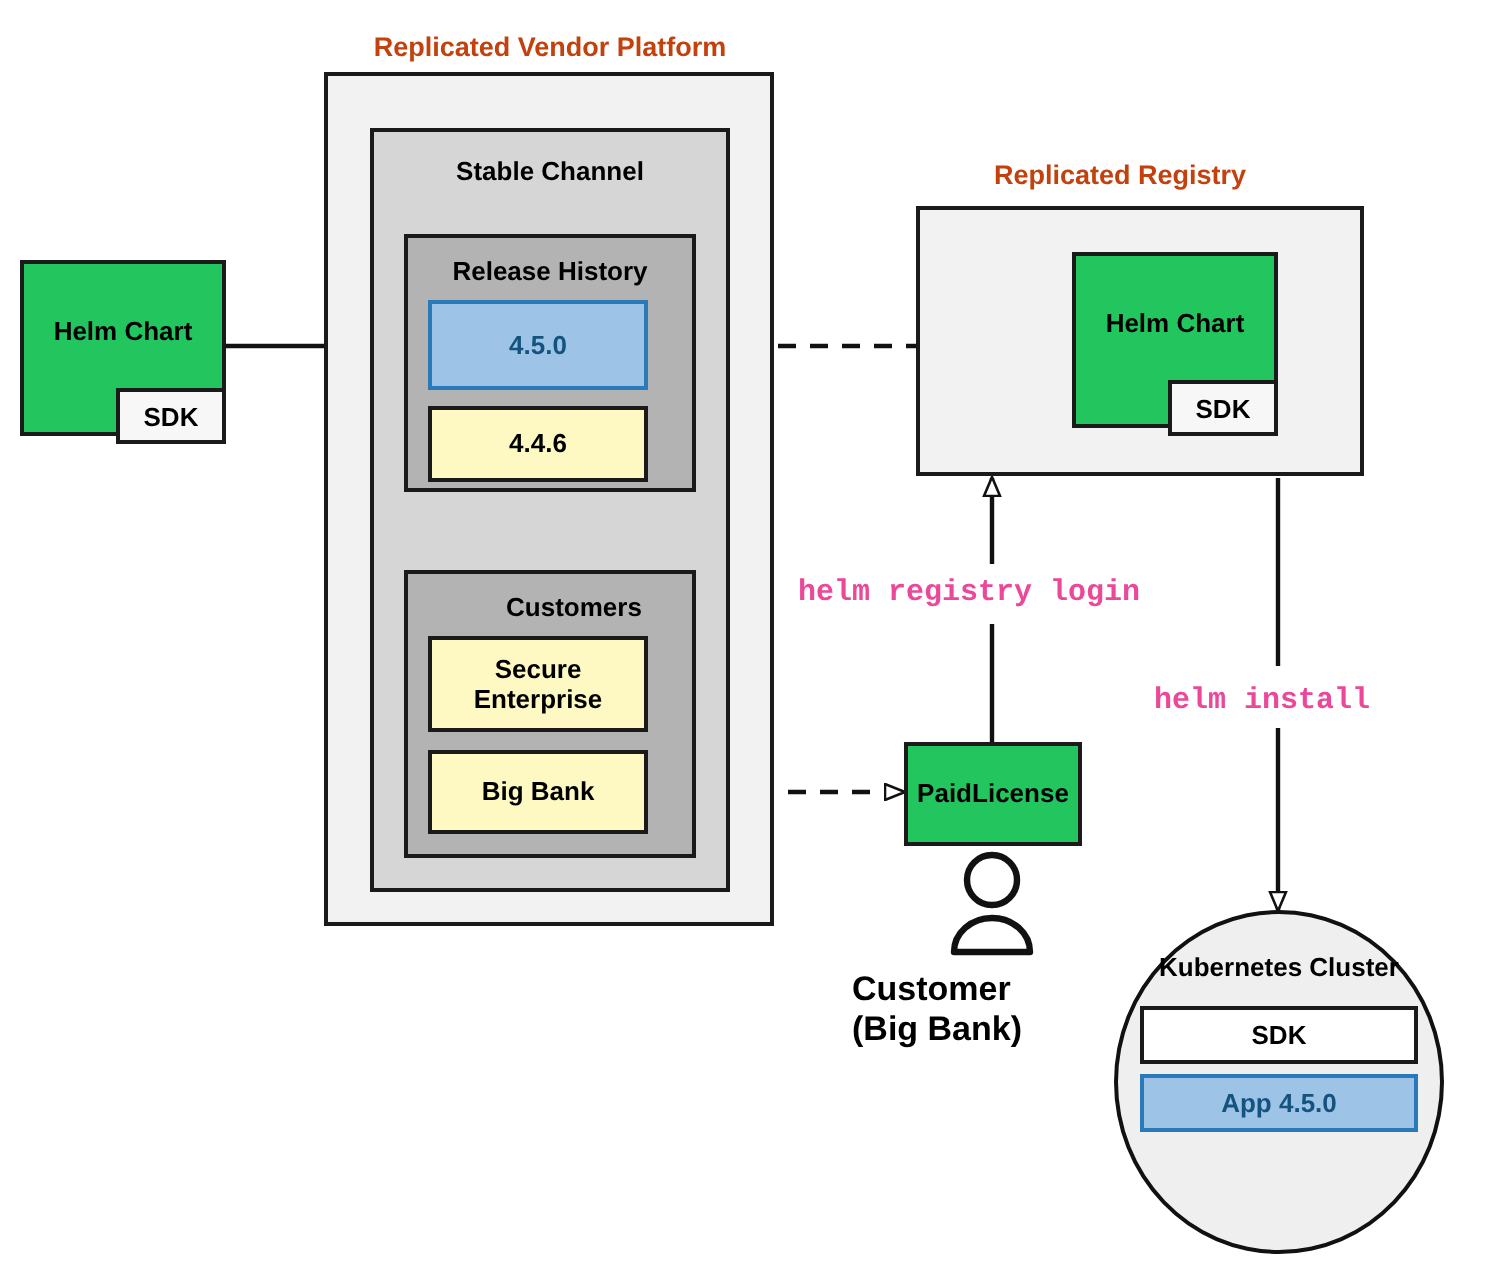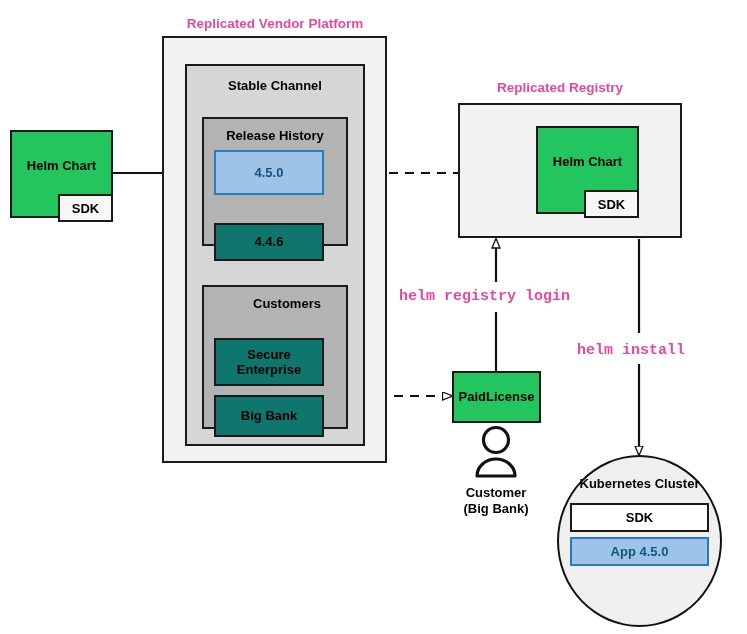--- a/index.html
+++ b/index.html
@@ -37,58 +37,57 @@
     font-size: 13px;
     line-height: 1.18;
     border: 2px solid #1a1a1a;
   }
   .title-label {
     position: absolute;
     font-weight: bold;
     font-size: 13.5px;
     text-align: center;
     white-space: nowrap;
-    color: #ec4899;
+    color: #c2410c;
   }
   .container-title {
     position: absolute;
     left: 0;
     right: 0;
     text-align: center;
     font-weight: bold;
     font-size: 13px;
     color: #000000;
   }
   .fill-outer   { background: #f2f2f2; }
   .fill-mid     { background: #d6d6d6; }
   .fill-inner   { background: #b3b3b3; }
   .fill-gray    { background: #22c55e; }
-  .fill-white   { background: #0f766e; margin-top: 20px; }
+  .fill-white   { background: #fef9c3; }
   .fill-pure    { background: #ffffff; }
   .fill-blue    { background: #9dc3e6; border-color: #2a7ab9; color: #14537e; }
   .cluster-circle {
     position: absolute;
     box-sizing: border-box;
     border: 2.5px solid #111;
     border-radius: 50%;
     background: #efefef;
   }
   .mono-label {
     position: absolute;
     font-family: "Liberation Mono", "DejaVu Sans Mono", monospace;
     font-weight: bold;
     font-size: 15px;
     white-space: nowrap;
     color: #ec4899;
   }
   .caption {
     position: absolute;
-    text-align: center;
-    font-weight: bold;
-    font-size: 13px;
+    font-weight: bold;
+    font-size: 17px;
     line-height: 1.2;
     white-space: nowrap;
     color: #000;
   }
   .nested-sdk {
     position: absolute;
     box-sizing: border-box;
     border: 2px solid #1a1a1a;
     background: #f7f7f7;
     display: flex;

